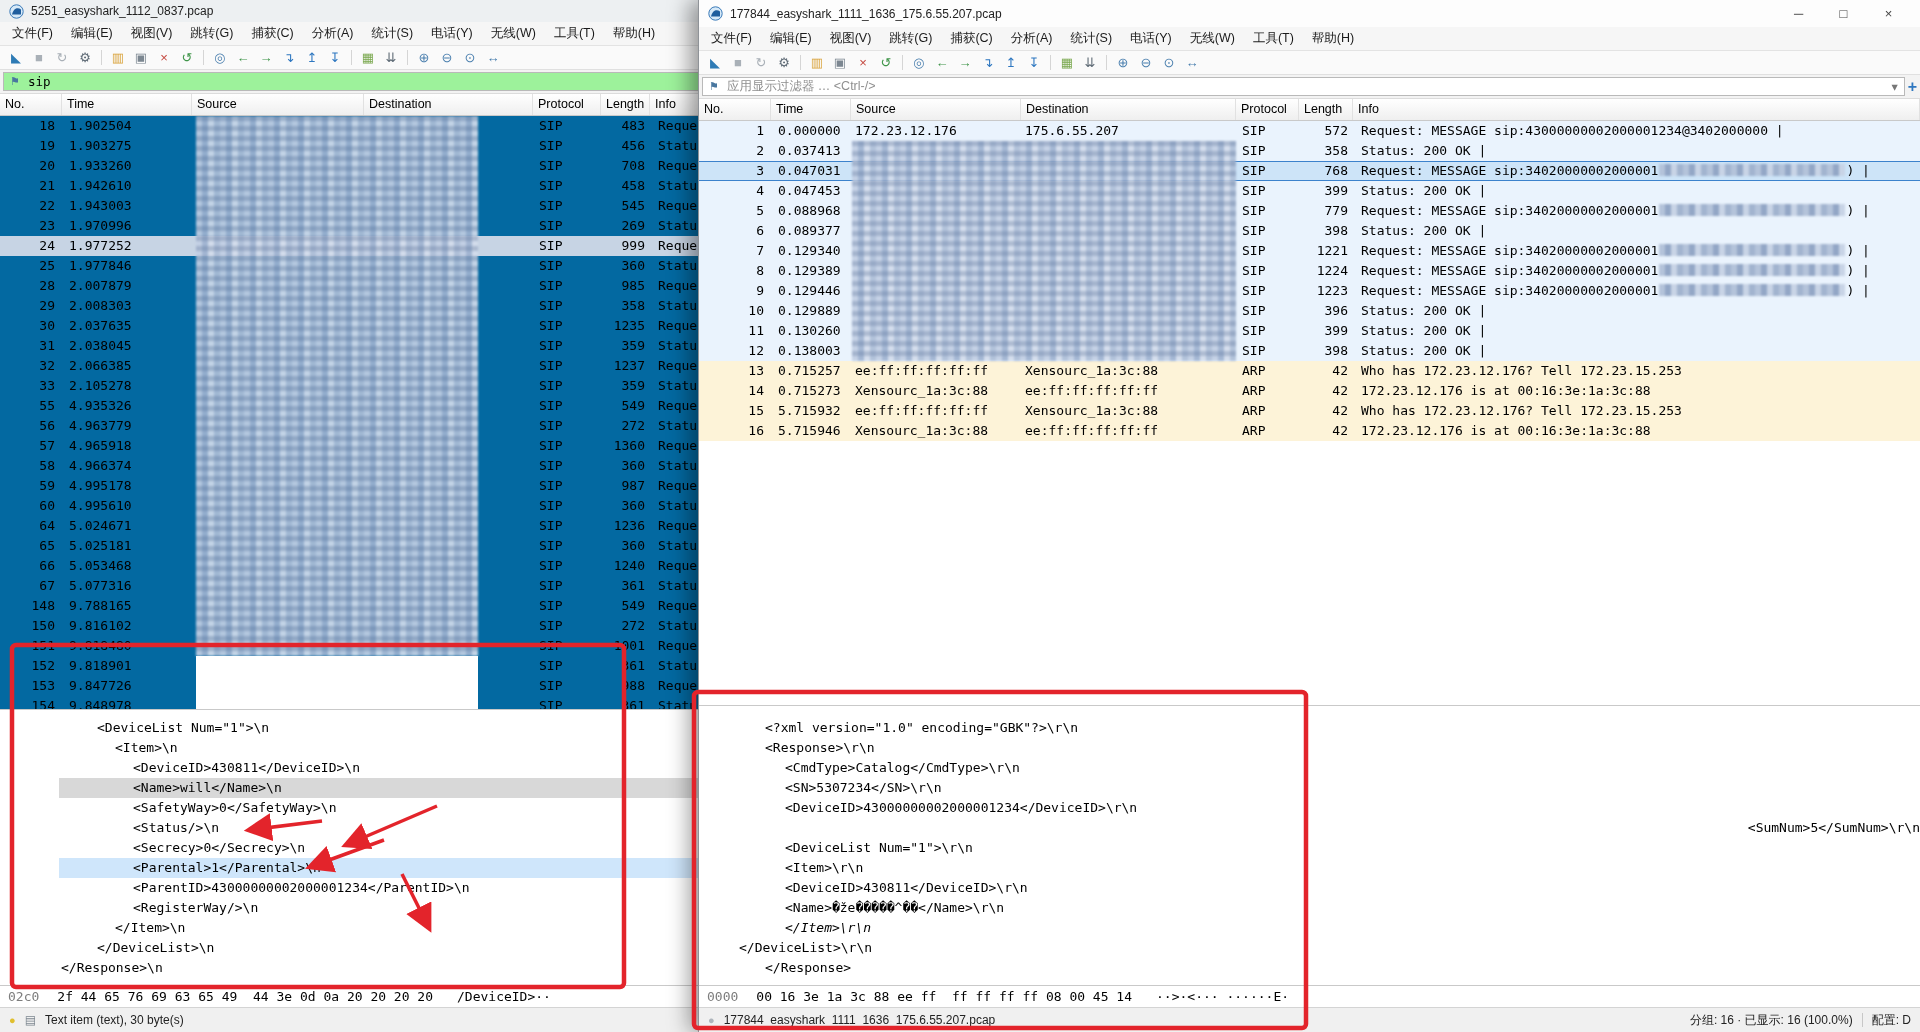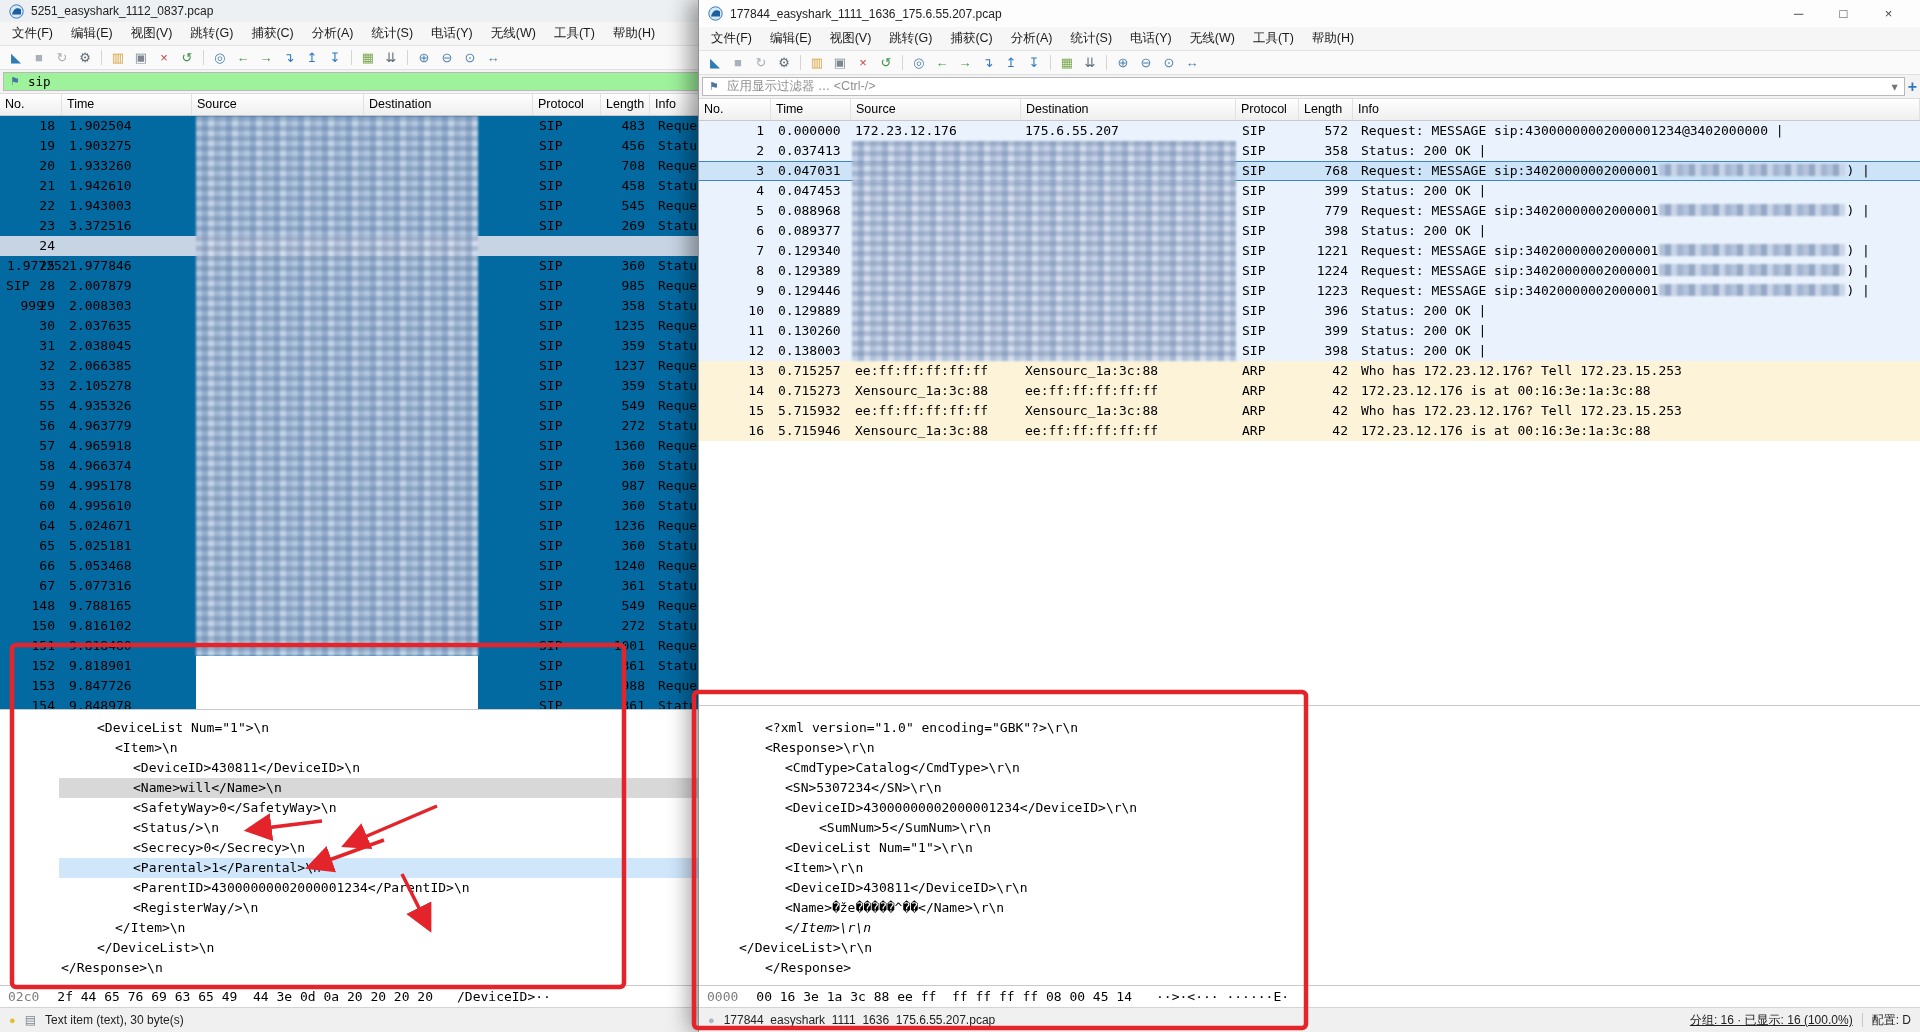--- a/index.html
+++ b/index.html
@@ -46,21 +46,21 @@
   .prow .c-proto{padding-left:6px;}
   .prow .c-src,.prow .c-dst{padding-left:4px;}
   .prow .c-info{padding-left:8px;}
 
   #win-left .c-no{width:62px;} #win-left .c-time{width:130px;} #win-left .c-src{width:172px;}
   #win-left .c-dst{width:169px;} #win-left .c-proto{width:68px;} #win-left .c-len{width:49px;}
   #win-right .c-no{width:72px;} #win-right .c-time{width:80px;} #win-right .c-src{width:170px;}
   #win-right .c-dst{width:215px;} #win-right .c-proto{width:63px;} #win-right .c-len{width:54px;}
 
   #win-left .prow.sip{background:#0369a1;}
-  #win-left .prow.sel{background:#c7d4e4;flex-direction:column;}
+  #win-left .prow.sel{background:#c7d4e4;}
   #win-right .prow.sip{background:#eaf3fd;}
   #win-right .prow.arp{background:#fdf3d8;}
   #win-right .prow.sel{background:#cde4f8;box-shadow:inset 0 1px 0 #3c82cc, inset 0 -1px 0 #3c82cc;}
 
   .mosaic{position:absolute;background:
     repeating-linear-gradient(0deg, rgba(255,255,255,0) 0 5px, rgba(86,108,148,.32) 5px 10px),
     repeating-linear-gradient(90deg, #c2cfe4 0 6px, #9fb3d1 6px 12px, #d3ddec 12px 18px, #aebfd8 18px 24px);
     filter:blur(1.3px);opacity:.92;}
   .whiteout{position:absolute;background:#fff;}
   .imosaic{display:inline-block;width:186px;height:12px;margin:0 1px;vertical-align:-1px;
@@ -76,21 +76,21 @@
 
   .hexpane{position:absolute;left:0;right:0;top:985px;height:22px;border-top:1px solid #c9c9c9;background:#fff;
     font-family:"DejaVu Sans Mono","Liberation Mono",monospace;font-size:13px;line-height:21px;white-space:pre;display:flex;}
   .hex-offset{color:#7d7d7d;padding-left:8px;}
   .hex-bytes{padding-left:18px;}
   .hex-ascii{padding-left:24px;}
 
   .statusbar{position:absolute;left:0;right:0;top:1007px;height:25px;background:#f0f0f0;border-top:1px solid #d4d4d4;
     display:flex;align-items:center;font-size:12px;color:#222;padding:0 9px;gap:9px;white-space:nowrap;overflow:hidden;}
   .dot{font-size:11px;}
-  .sb-right{margin-left:auto;text-decoration:underline;}
+  .sb-right{margin-left:auto;}
   .sb-sep{width:1px;height:14px;background:#c7c7c7;}
 
   #annotations{position:absolute;left:0;top:0;z-index:60;pointer-events:none;}
 </style>
 </head>
 <body>
 
 <div class="window" id="win-left">
   <div class="titlebar">
     <svg width="15" height="15">
@@ -153,21 +153,21 @@
       <div class="hcell cell c-len">Length</div>
       <div class="hcell cell c-info">Info</div>
     </div>
   <div class="plist">
     <div id="left-rows">
         <div class="prow sip"><span class="cell c-no">18</span><span class="cell c-time">1.902504</span><span class="cell c-src"></span><span class="cell c-dst"></span><span class="cell c-proto">SIP</span><span class="cell c-len">483</span><span class="cell c-info">Reque</span></div>
         <div class="prow sip"><span class="cell c-no">19</span><span class="cell c-time">1.903275</span><span class="cell c-src"></span><span class="cell c-dst"></span><span class="cell c-proto">SIP</span><span class="cell c-len">456</span><span class="cell c-info">Statu</span></div>
         <div class="prow sip"><span class="cell c-no">20</span><span class="cell c-time">1.933260</span><span class="cell c-src"></span><span class="cell c-dst"></span><span class="cell c-proto">SIP</span><span class="cell c-len">708</span><span class="cell c-info">Reque</span></div>
         <div class="prow sip"><span class="cell c-no">21</span><span class="cell c-time">1.942610</span><span class="cell c-src"></span><span class="cell c-dst"></span><span class="cell c-proto">SIP</span><span class="cell c-len">458</span><span class="cell c-info">Statu</span></div>
         <div class="prow sip"><span class="cell c-no">22</span><span class="cell c-time">1.943003</span><span class="cell c-src"></span><span class="cell c-dst"></span><span class="cell c-proto">SIP</span><span class="cell c-len">545</span><span class="cell c-info">Reque</span></div>
-        <div class="prow sip"><span class="cell c-no">23</span><span class="cell c-time">3.372516</span><span class="cell c-src"></span><span class="cell c-dst"></span><span class="cell c-proto">SIP</span><span class="cell c-len">269</span><span class="cell c-info">Statu</span></div>
+        <div class="prow sip"><span class="cell c-no">23</span><span class="cell c-time">1.970996</span><span class="cell c-src"></span><span class="cell c-dst"></span><span class="cell c-proto">SIP</span><span class="cell c-len">269</span><span class="cell c-info">Statu</span></div>
         <div class="prow sip sel"><span class="cell c-no">24</span><span class="cell c-time">1.977252</span><span class="cell c-src"></span><span class="cell c-dst"></span><span class="cell c-proto">SIP</span><span class="cell c-len">999</span><span class="cell c-info">Reque</span></div>
         <div class="prow sip"><span class="cell c-no">25</span><span class="cell c-time">1.977846</span><span class="cell c-src"></span><span class="cell c-dst"></span><span class="cell c-proto">SIP</span><span class="cell c-len">360</span><span class="cell c-info">Statu</span></div>
         <div class="prow sip"><span class="cell c-no">28</span><span class="cell c-time">2.007879</span><span class="cell c-src"></span><span class="cell c-dst"></span><span class="cell c-proto">SIP</span><span class="cell c-len">985</span><span class="cell c-info">Reque</span></div>
         <div class="prow sip"><span class="cell c-no">29</span><span class="cell c-time">2.008303</span><span class="cell c-src"></span><span class="cell c-dst"></span><span class="cell c-proto">SIP</span><span class="cell c-len">358</span><span class="cell c-info">Statu</span></div>
         <div class="prow sip"><span class="cell c-no">30</span><span class="cell c-time">2.037635</span><span class="cell c-src"></span><span class="cell c-dst"></span><span class="cell c-proto">SIP</span><span class="cell c-len">1235</span><span class="cell c-info">Reque</span></div>
         <div class="prow sip"><span class="cell c-no">31</span><span class="cell c-time">2.038045</span><span class="cell c-src"></span><span class="cell c-dst"></span><span class="cell c-proto">SIP</span><span class="cell c-len">359</span><span class="cell c-info">Statu</span></div>
         <div class="prow sip"><span class="cell c-no">32</span><span class="cell c-time">2.066385</span><span class="cell c-src"></span><span class="cell c-dst"></span><span class="cell c-proto">SIP</span><span class="cell c-len">1237</span><span class="cell c-info">Reque</span></div>
         <div class="prow sip"><span class="cell c-no">33</span><span class="cell c-time">2.105278</span><span class="cell c-src"></span><span class="cell c-dst"></span><span class="cell c-proto">SIP</span><span class="cell c-len">359</span><span class="cell c-info">Statu</span></div>
         <div class="prow sip"><span class="cell c-no">55</span><span class="cell c-time">4.935326</span><span class="cell c-src"></span><span class="cell c-dst"></span><span class="cell c-proto">SIP</span><span class="cell c-len">549</span><span class="cell c-info">Reque</span></div>
         <div class="prow sip"><span class="cell c-no">56</span><span class="cell c-time">4.963779</span><span class="cell c-src"></span><span class="cell c-dst"></span><span class="cell c-proto">SIP</span><span class="cell c-len">272</span><span class="cell c-info">Statu</span></div>
@@ -307,21 +307,21 @@
         <div class="prow arp"><span class="cell c-no">16</span><span class="cell c-time">5.715946</span><span class="cell c-src">Xensourc_1a:3c:88</span><span class="cell c-dst">ee:ff:ff:ff:ff:ff</span><span class="cell c-proto">ARP</span><span class="cell c-len">42</span><span class="cell c-info">172.23.12.176 is at 00:16:3e:1a:3c:88</span></div>
       </div>
     <div class="mosaic" style="left:153px;top:20px;width:384px;height:220px;"></div>
   </div>
   <div class="detail" id="right-detail">
       <div class="dline" style="padding-left: 66px;">&lt;?xml version="1.0" encoding="GBK"?&gt;\r\n</div>
       <div class="dline" style="padding-left: 66px;">&lt;Response&gt;\r\n</div>
       <div class="dline" style="padding-left: 86px;">&lt;CmdType&gt;Catalog&lt;/CmdType&gt;\r\n</div>
       <div class="dline" style="padding-left: 86px;">&lt;SN&gt;5307234&lt;/SN&gt;\r\n</div>
       <div class="dline" style="padding-left: 86px;">&lt;DeviceID&gt;43000000002000001234&lt;/DeviceID&gt;\r\n</div>
-      <div class="dline" style="padding-left: 120px;">&lt;SumNum&gt;5&lt;/SumNum&gt;\r\n</div>
+      <div class="dline" style="padding-left: 86px; text-align: right;">&lt;SumNum&gt;5&lt;/SumNum&gt;\r\n</div>
       <div class="dline" style="padding-left: 86px;">&lt;DeviceList Num="1"&gt;\r\n</div>
       <div class="dline" style="padding-left: 86px;">&lt;Item&gt;\r\n</div>
       <div class="dline" style="padding-left: 86px;">&lt;DeviceID&gt;430811&lt;/DeviceID&gt;\r\n</div>
       <div class="dline" style="padding-left: 86px;">&lt;Name&gt;�že�����^��&lt;/Name&gt;\r\n</div>
       <div class="dline" style="padding-left: 86px; font-style: italic;">&lt;/Item&gt;\r\n</div>
       <div class="dline" style="padding-left: 40px;">&lt;/DeviceList&gt;\r\n</div>
       <div class="dline" style="padding-left: 66px;">&lt;/Response&gt;</div>
     </div>
   <div class="hexpane">
     <span class="hex-offset">0000</span>

